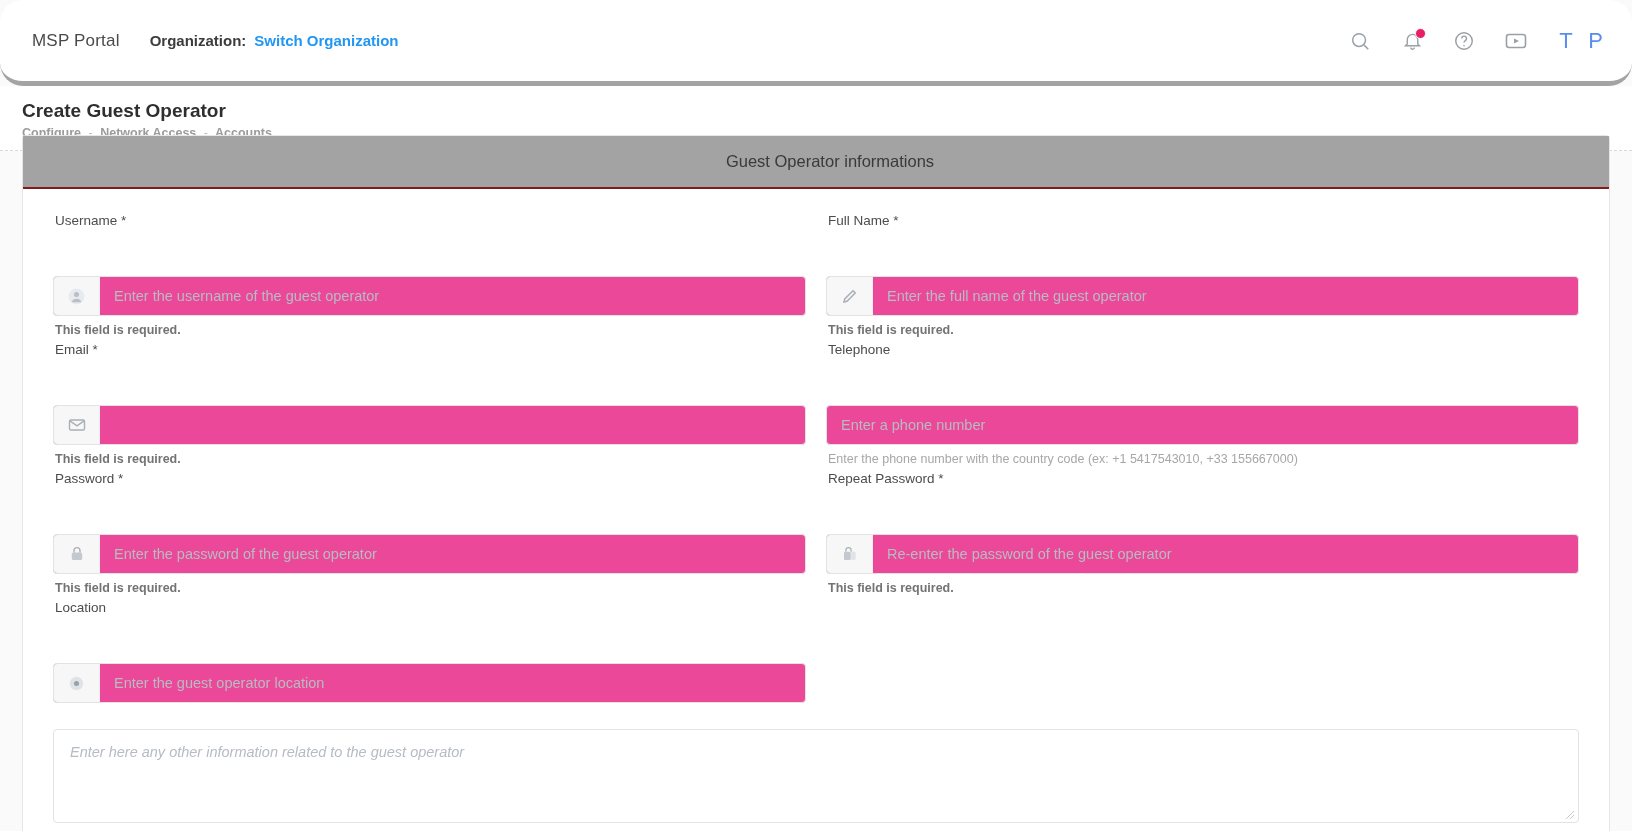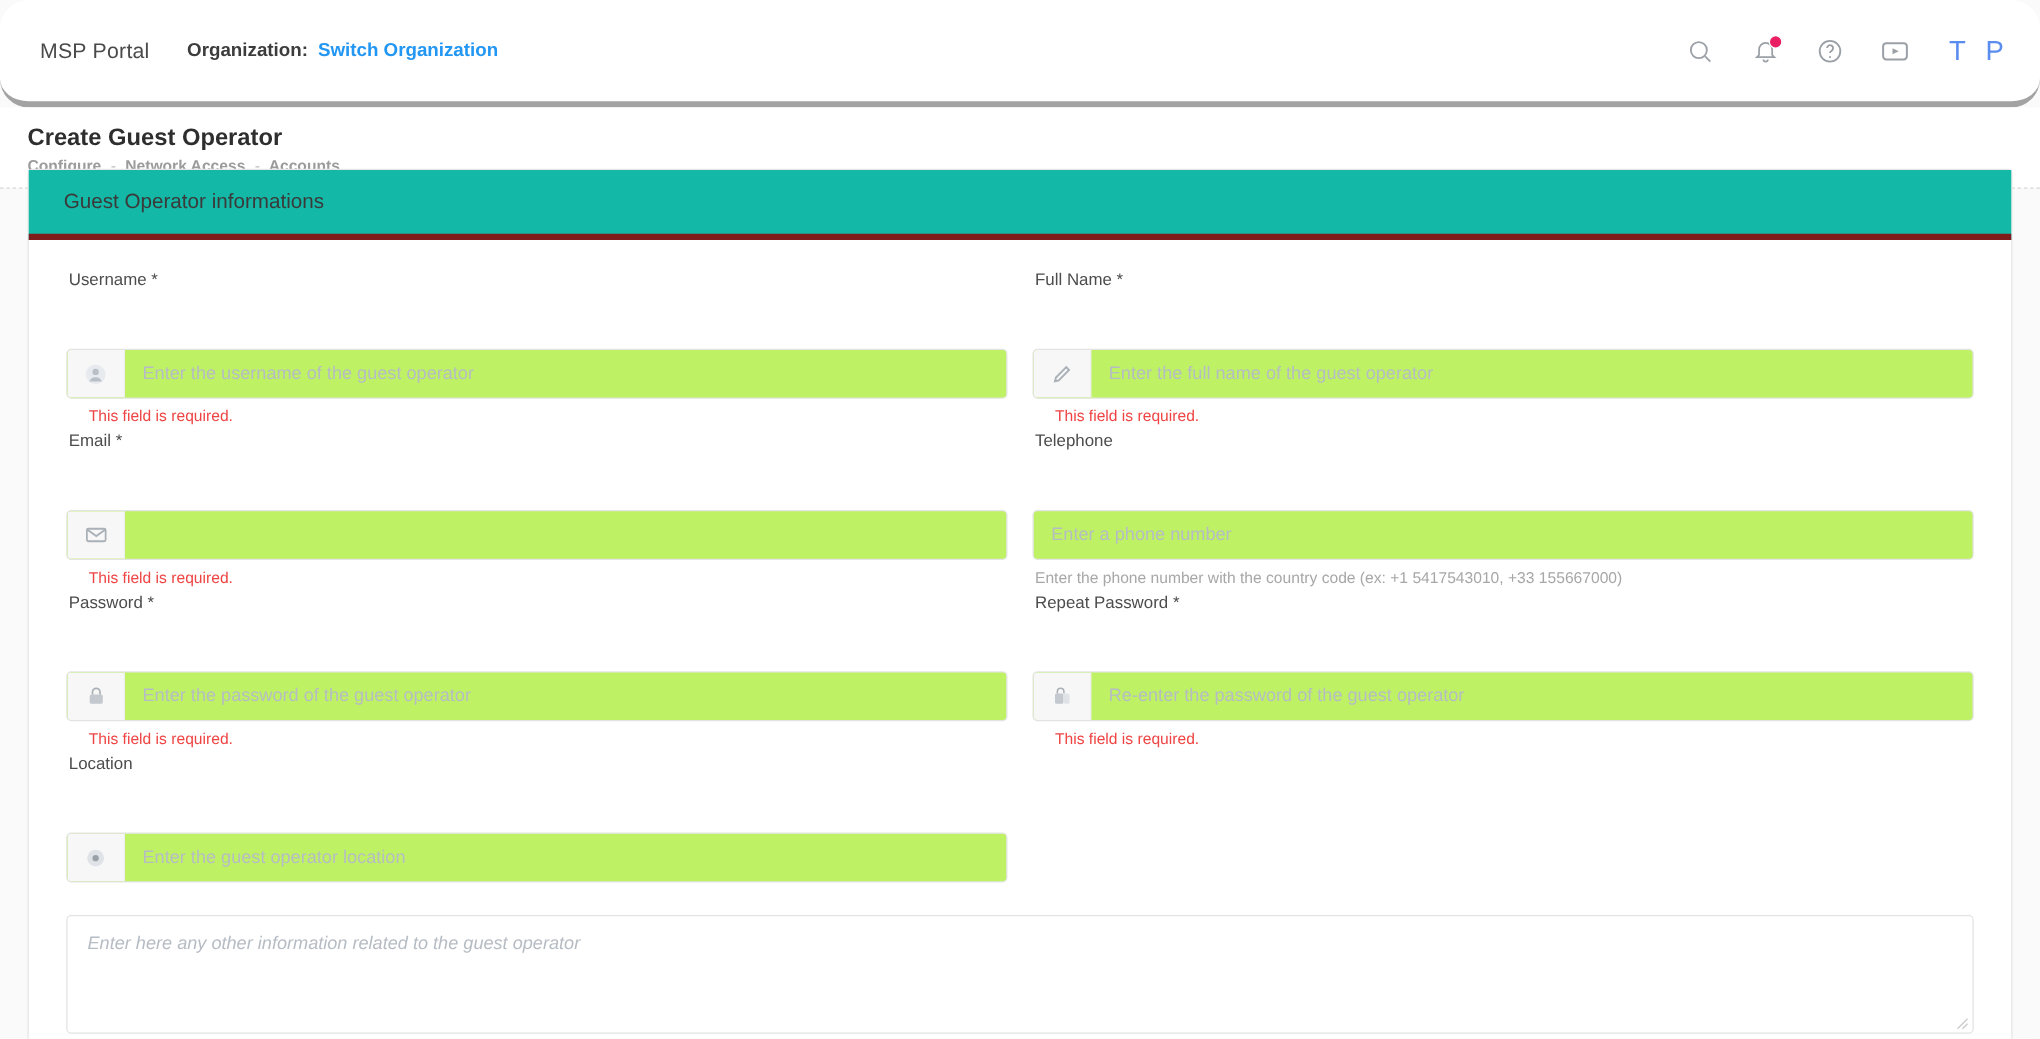--- a/index.html
+++ b/index.html
@@ -64,42 +64,43 @@
     left: 22px; top: 135px;
     width: 1588px;
     background: #ffffff;
     border: 1px solid #e6e6e6;
     border-radius: 4px;
   }
   .card-head {
     padding: 16px 0 16px 28px;
     font-size: 16.5px;
     color: #3a3a3a;
-    border-bottom: 5px solid #7f1d1d;
-    background: #14b8a6;
+    border-bottom: 2px solid #7f1d1d;
+    background: #a3a3a3;
+    text-align: center;
   }
   .card-body { padding: 24px 30px 10px 30px; }
 
   .grid {
     display: grid;
     grid-template-columns: 1fr 1fr;
     column-gap: 20px;
   }
   .field { margin-bottom: 4px; }
   .field-label {
     font-size: 13.5px; color: #4c4c4c;
     margin: 0 0 7px 2px; display: block;
   }
 
   .input-wrap {
     display: flex; align-items: stretch;
     height: 40px;
     border: 1px solid #e3e3e3;
     border-radius: 4px;
-    background: #bef264;
+    background: #ec4899;
     overflow: hidden;
     margin-top: 48px;
   }
   .input-icon {
     width: 46px;
     display: flex; align-items: center; justify-content: center;
     background: #f7f7f7;
     border-right: 1px solid #eeeeee;
     color: #b9bfc6;
   }
@@ -110,23 +111,24 @@
     font-size: 14.5px;
     color: #3c3c3c;
     background: transparent;
     font-family: "Liberation Sans", sans-serif;
   }
   .input-wrap input::placeholder { color: #b6bcc3; }
   .input-wrap.no-icon input { padding-left: 14px; }
 
   .err {
     font-size: 12.5px;
-    color: #ef4444;
-    margin: 7px 0 0 18px;
+    color: #737373;
+    margin: 7px 0 0 2px;
     min-height: 15px;
+    font-weight: bold;
   }
   .hint {
     font-size: 12.5px;
     color: #a7a7a7;
     margin: 7px 0 0 2px;
     min-height: 15px;
   }
 
   .full-row { grid-column: 1 / -1; }
 

